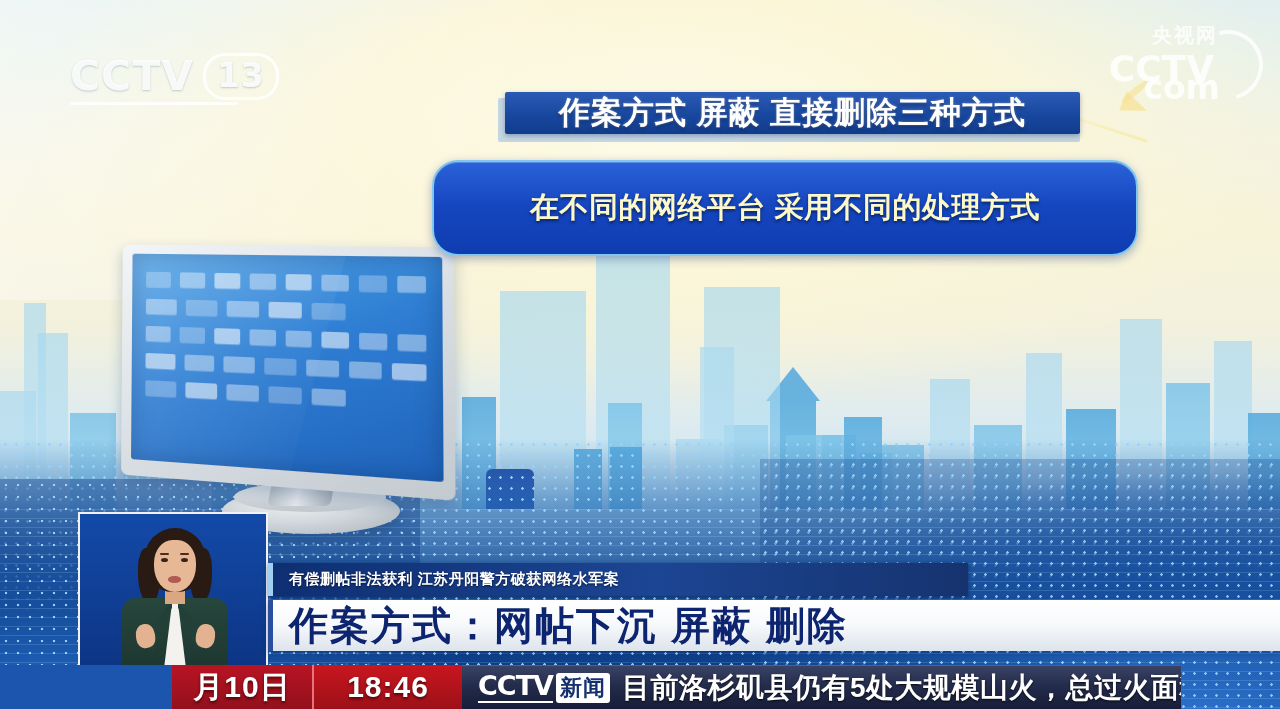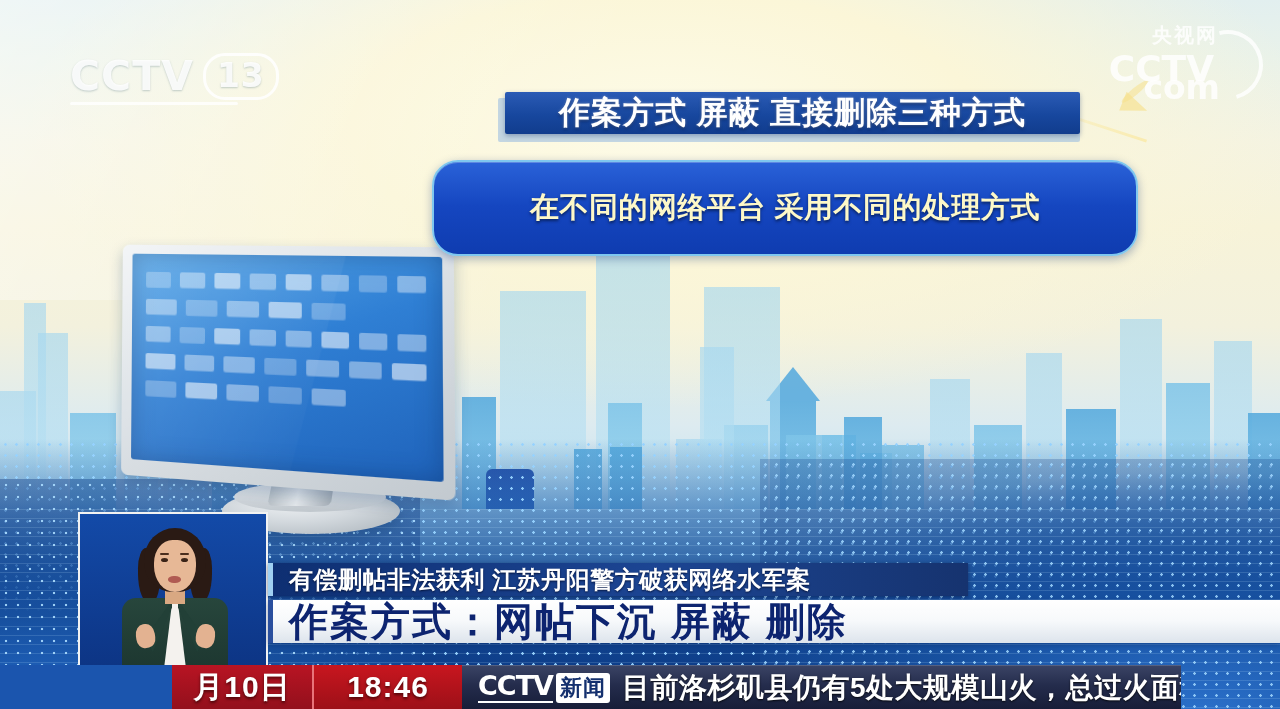--- a/index.html
+++ b/index.html
@@ -287,27 +287,27 @@
   .lt-top {
     position: absolute; left: 268px; top: 563px;
     width: 700px; height: 33px;
     background: linear-gradient(to right, #0e2f72 0%, #1c4593 55%, #16336f 100%);
     display: flex; align-items: center;
     padding-left: 16px;
     border-left: 5px solid #9fd0f2;
     box-shadow: 0 1px 4px rgba(5,20,60,0.5);
   }
   .lt-top span {
-    font-size: 24px; font-weight: 700; color: #ffffff;
+    font-size: 15px; font-weight: 700; color: #ffffff;
     letter-spacing: 0.5px; white-space: nowrap;
     text-shadow: 0 1px 2px rgba(0,10,40,0.8);
   }
   .lt-main {
     position: absolute; left: 268px; top: 600px;
-    width: 1012px; height: 43px;
+    width: 1012px; height: 51px;
     background: linear-gradient(to bottom, #ffffff 0%, #f7f9fb 48%, #dde4ec 100%);
     display: flex; align-items: center;
     padding-left: 16px;
     border-left: 5px solid #2a4f9e;
     box-shadow: 0 2px 6px rgba(10,35,90,0.35);
   }
   .lt-main span {
     font-size: 39px; font-weight: 700; color: #0d2470;
     letter-spacing: 2px; white-space: nowrap;
   }

